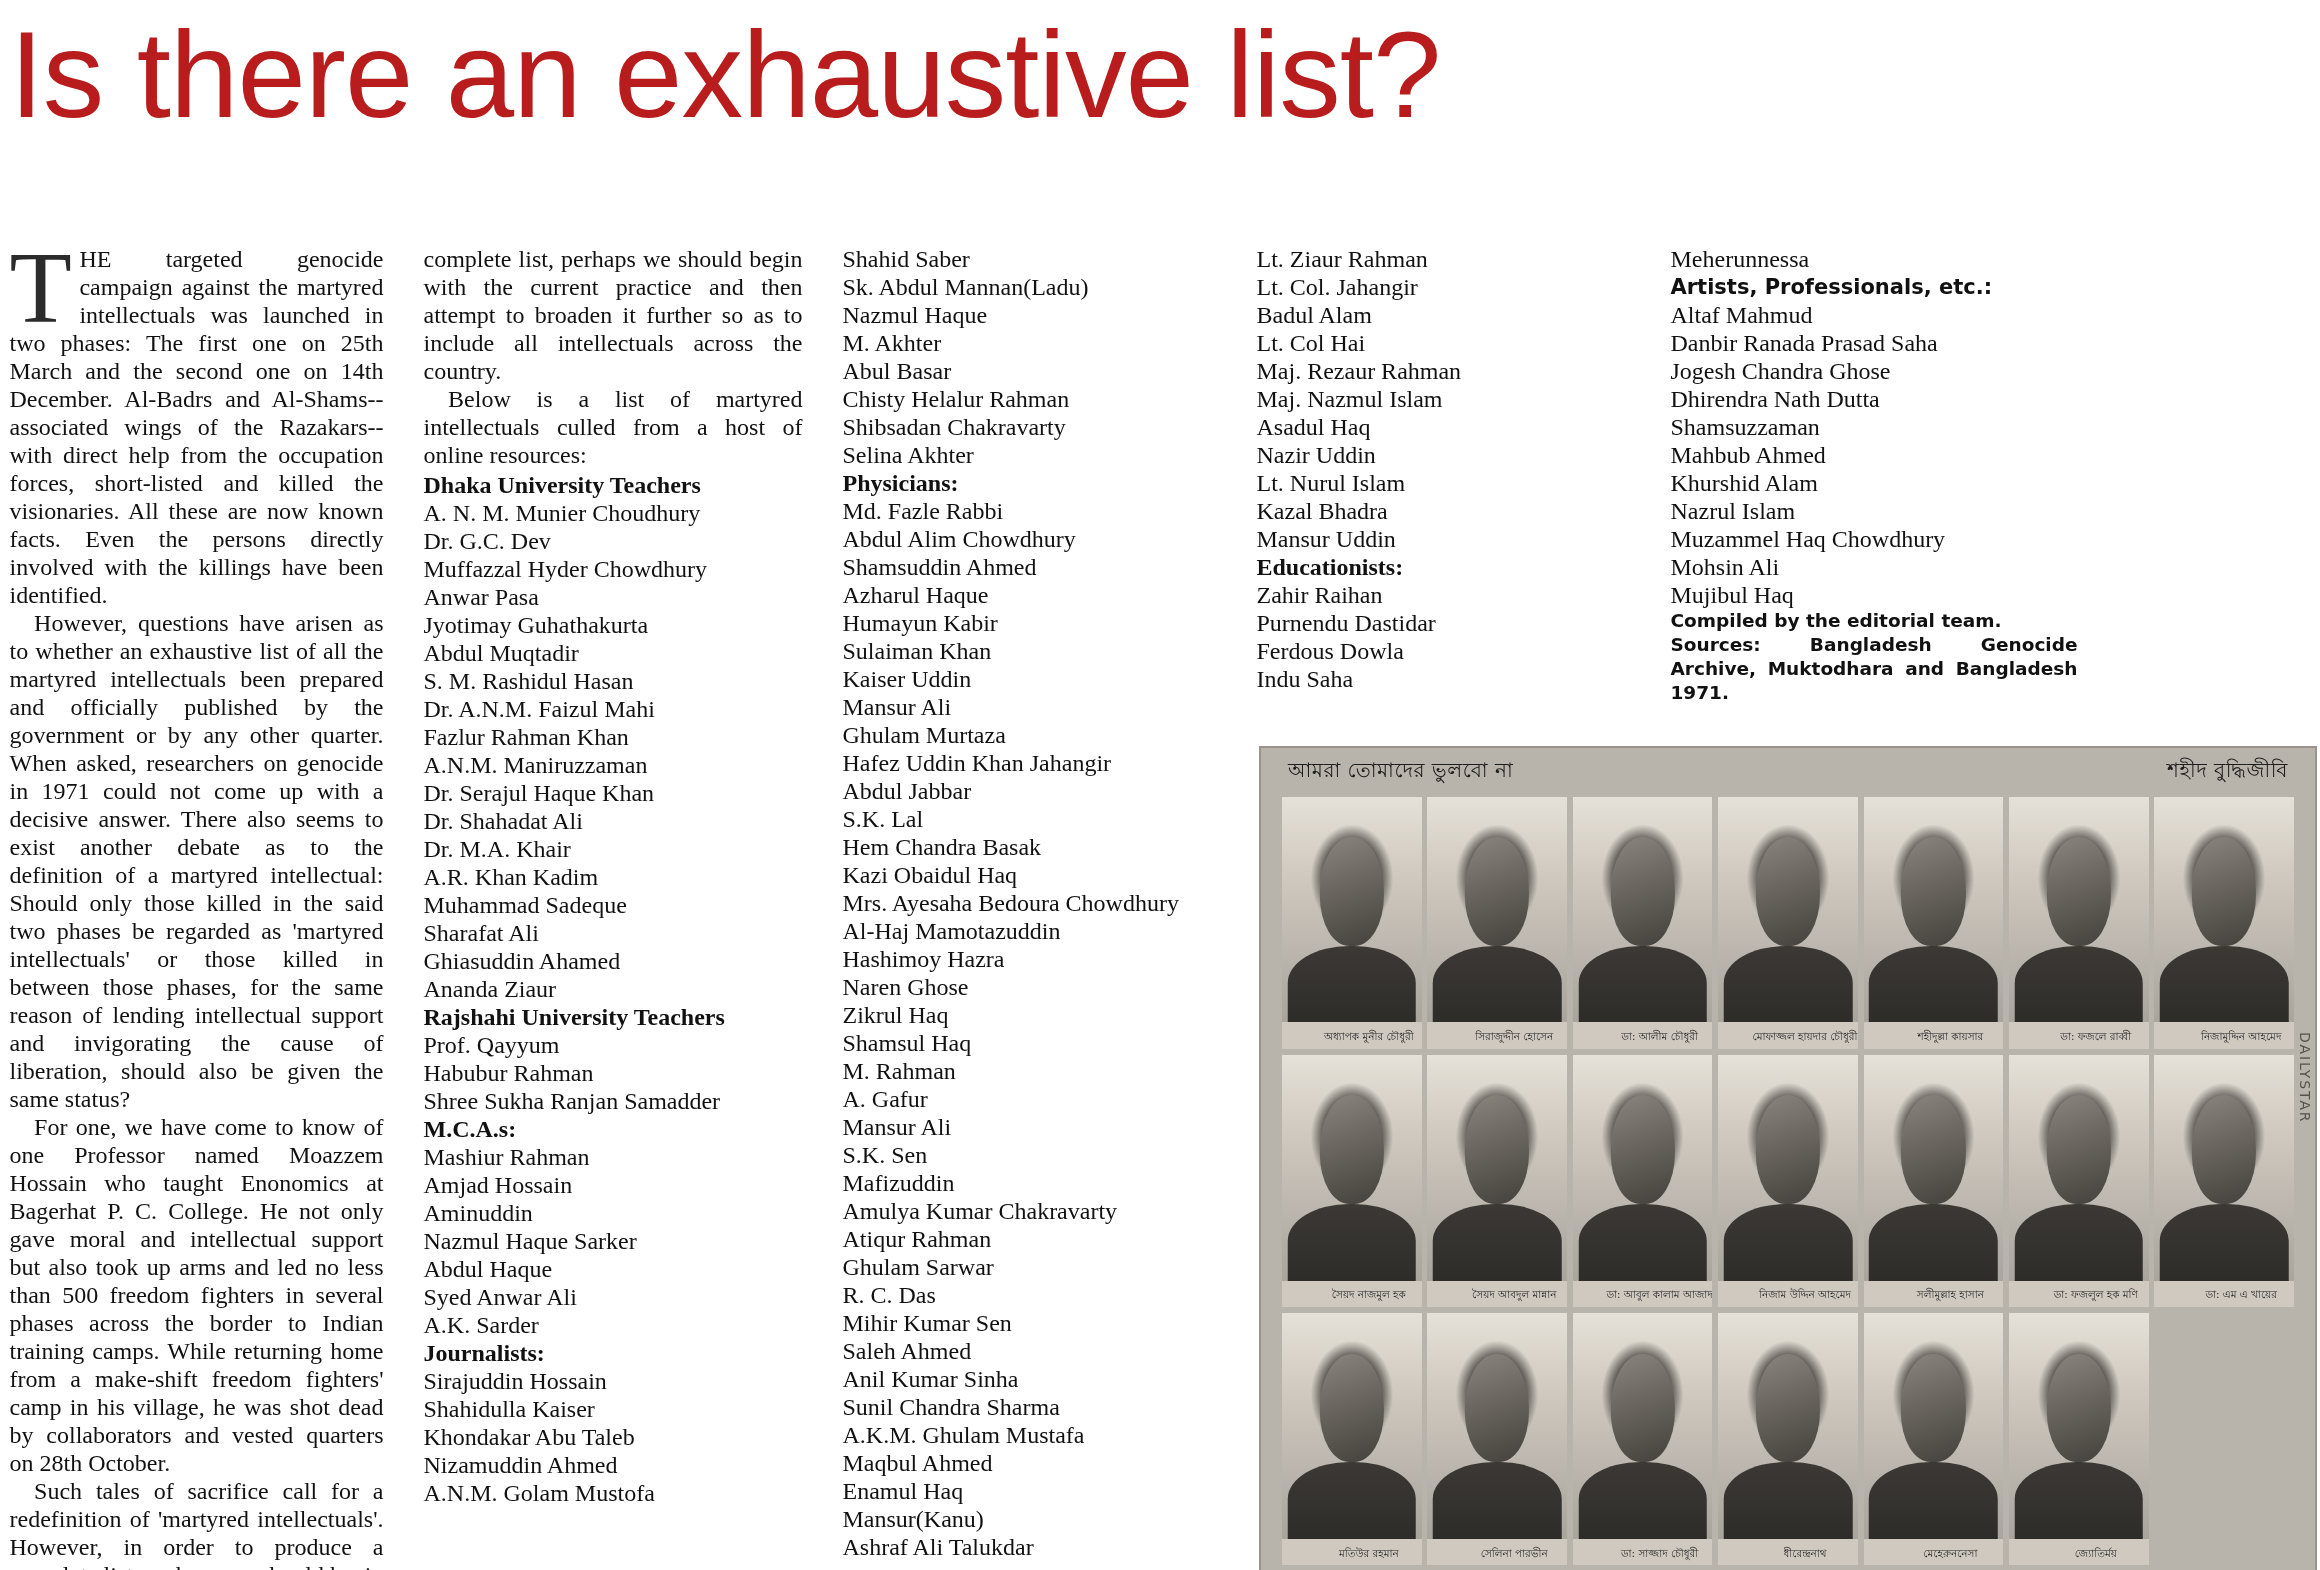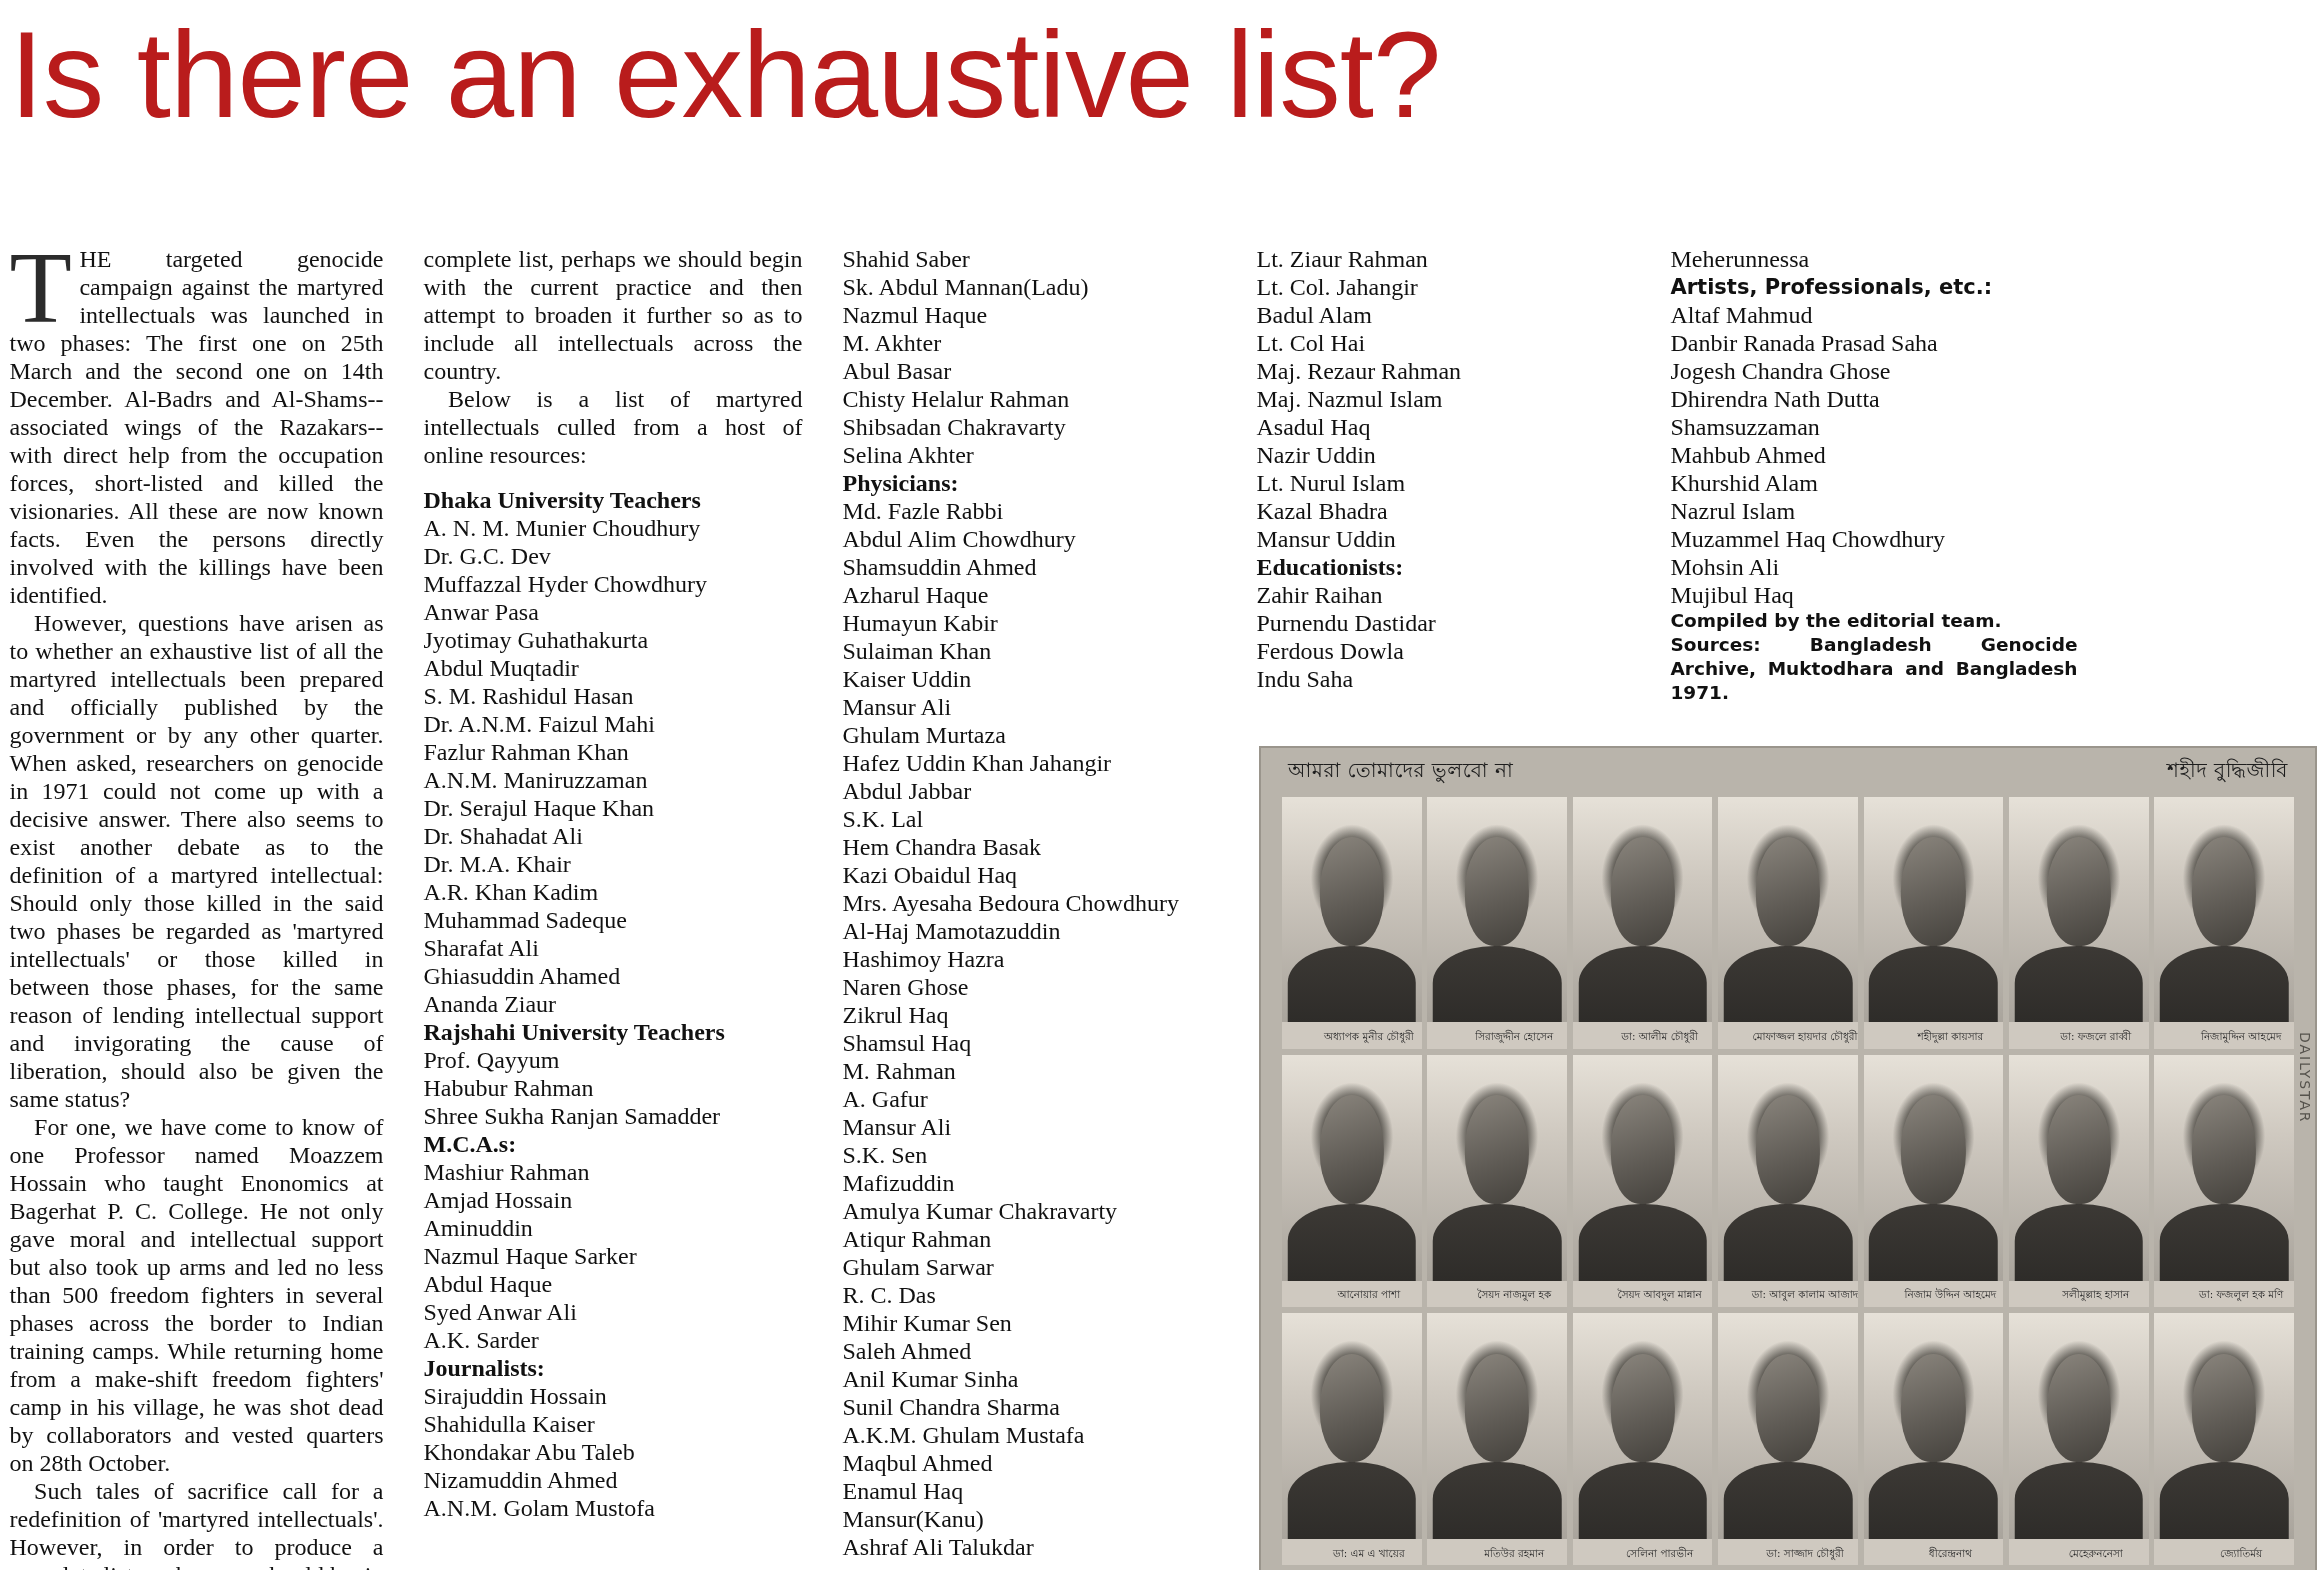--- a/index.html
+++ b/index.html
@@ -68,21 +68,21 @@
     font-size: 102px;
     line-height: 79px;
     padding: 3.8px 7.6px 0 0;
     color: #2b2b2b;
   }
   .list-head {
     font-weight: bold;
     margin-top: 21px;
   }
   .list-head.first {
-    margin-top: 17px;
+    margin-top: 2px;
   }
   .name {
     margin: 0;
     white-space: nowrap;
   }
   .credit {
     font-family: "DejaVu Sans", sans-serif;
     font-weight: bold;
     font-size: 18.5px;
     line-height: 24px;
@@ -382,24 +382,20 @@
           <div class="portrait"></div>
           <div class="cell-label">ডা: ফজলে রাব্বী</div>
         </div>
       <div class="cell">
           <div class="portrait"></div>
           <div class="cell-label">নিজামুদ্দিন আহমেদ</div>
         </div>
 
       <div class="cell">
           <div class="portrait"></div>
-          <div class="cell-label">আনোয়ার পাশা</div>
-        </div>
-      <div class="cell">
-          <div class="portrait"></div>
           <div class="cell-label">সৈয়দ নাজমুল হক</div>
         </div>
       <div class="cell">
           <div class="portrait"></div>
           <div class="cell-label">সৈয়দ আবদুল মান্নান</div>
         </div>
       <div class="cell">
           <div class="portrait"></div>
           <div class="cell-label">ডা: আবুল কালাম আজাদ</div>
         </div>

